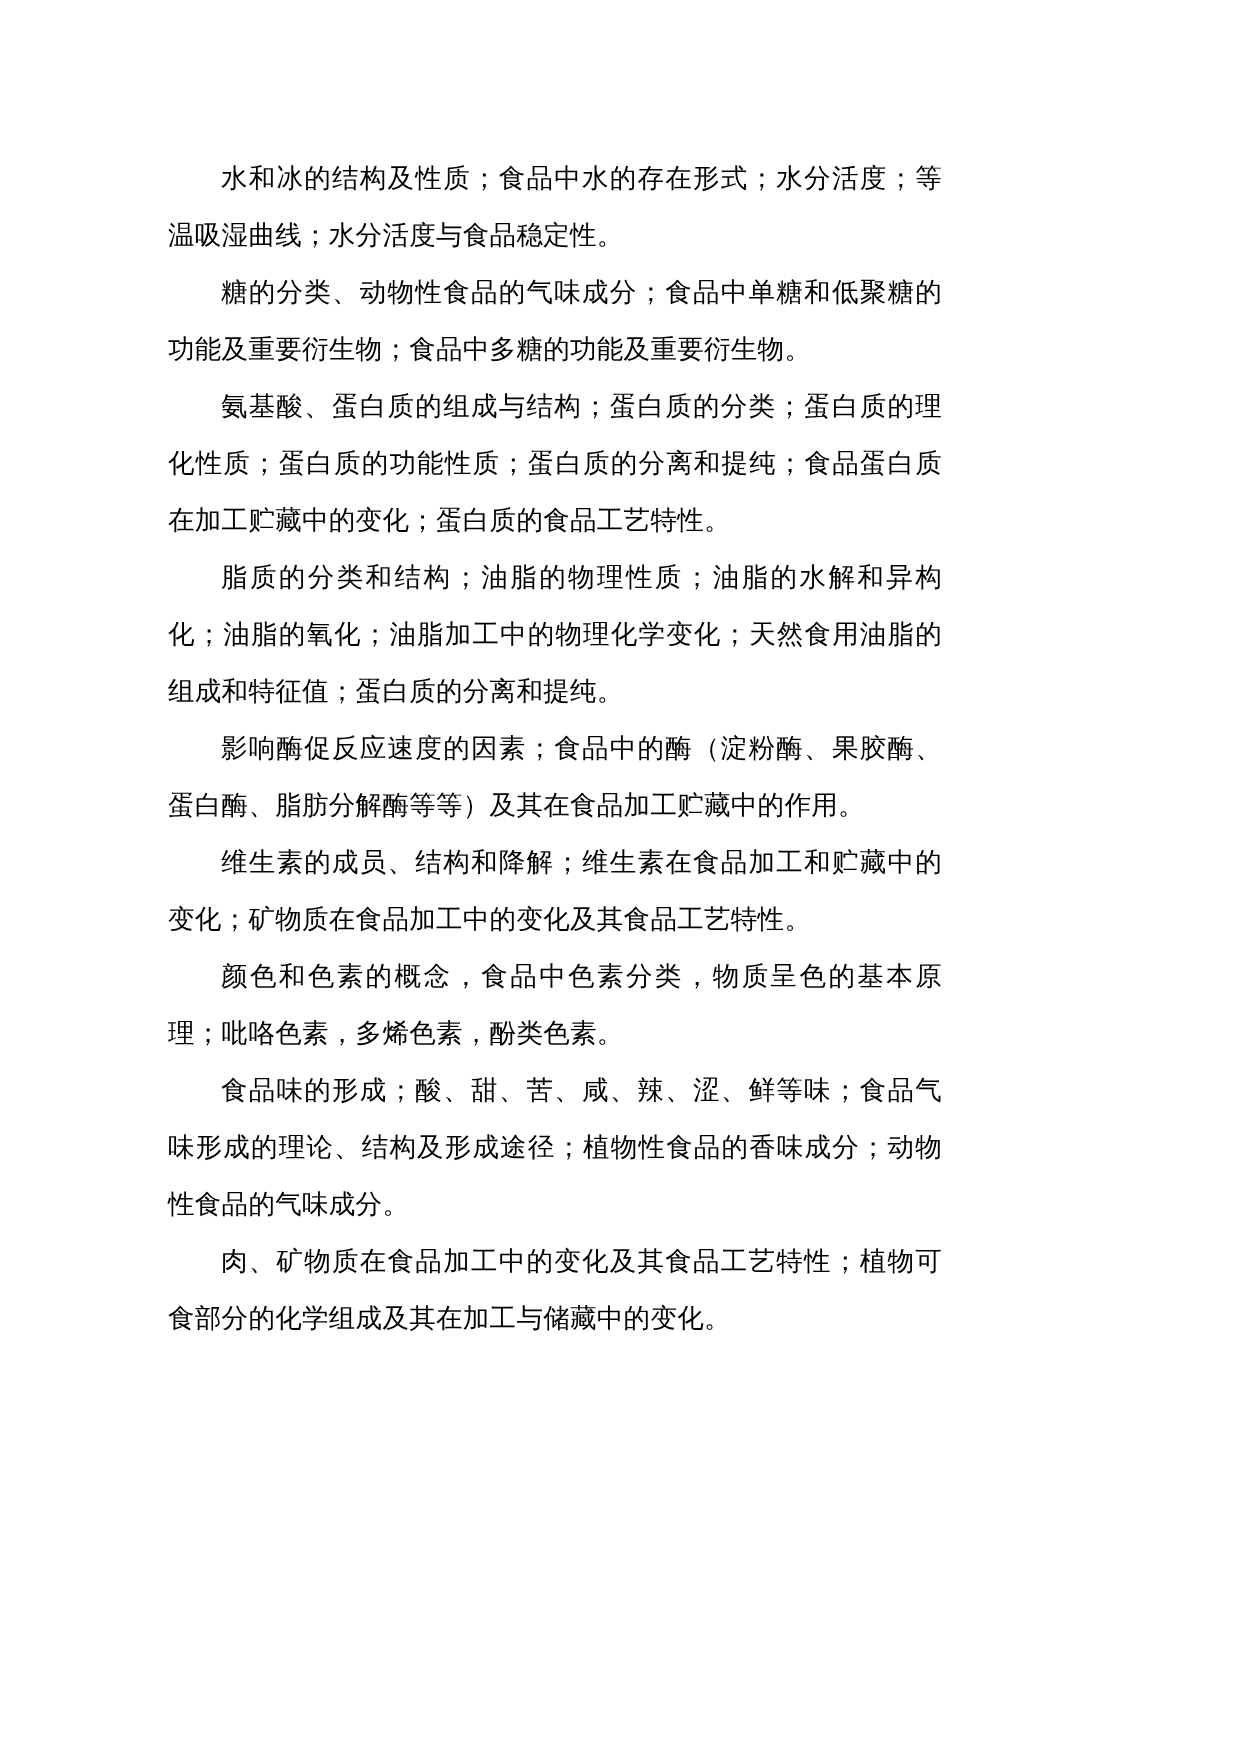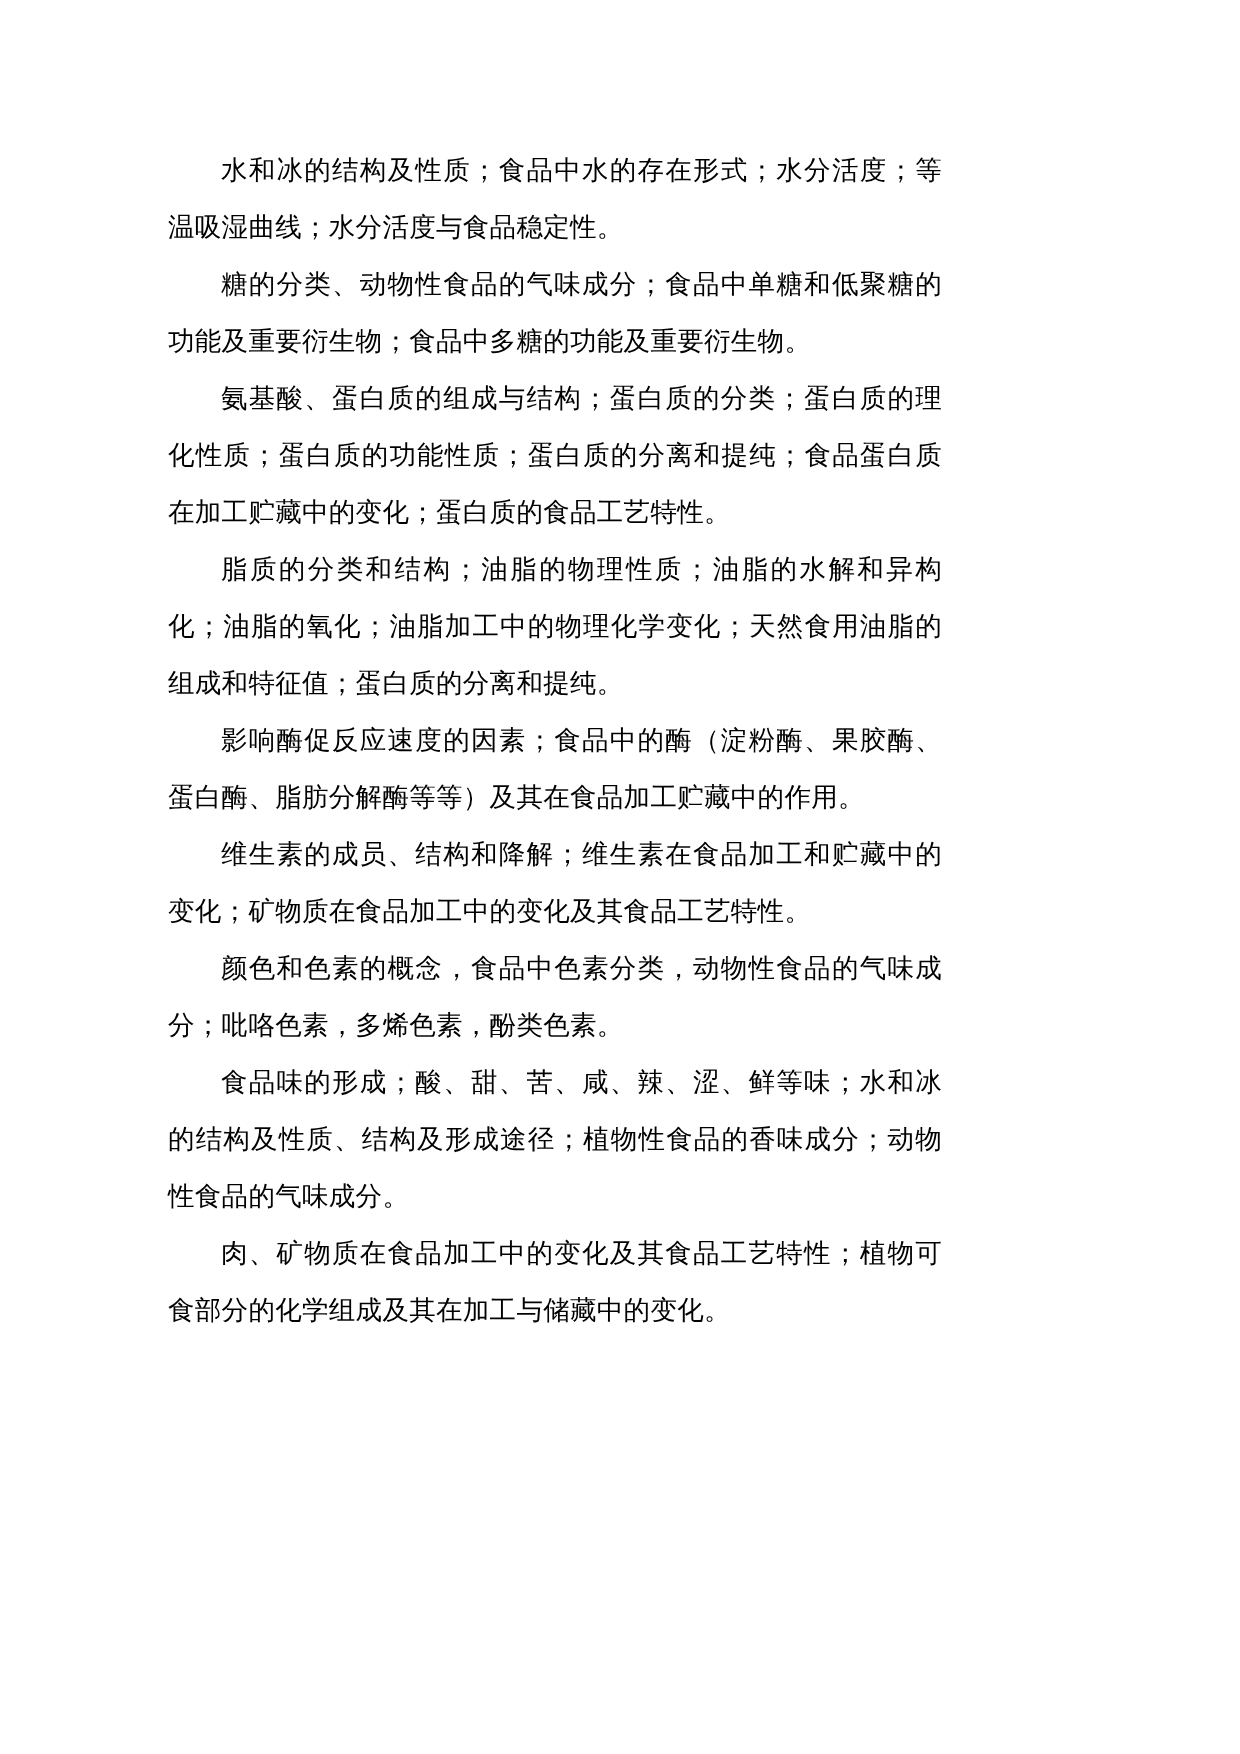--- a/index.html
+++ b/index.html
@@ -11,21 +11,21 @@
       width: 1240px;
       height: 1754px;
       position: relative;
       overflow: hidden;
       font-family: "DejaVu Serif", "Liberation Serif", serif;
       color: #000000;
     }
     .page {
       position: absolute;
       left: 168px;
-      top: 141px;
+      top: 149px;
       width: 774px;
     }
     .para {
       margin: 0;
       font-size: 26.5px;
       line-height: 57px;
       text-indent: 53px;
       text-align: justify;
       text-justify: inter-character;
       letter-spacing: 0.3px;
@@ -38,16 +38,16 @@
 </head>
 <body>
 
 <div class="page">
   <p class="para">水和冰的结构及性质；食品中水的存在形式；水分活度；等温吸湿曲线；水分活度与食品稳定性。</p>
   <p class="para">糖的分类、动物性食品的气味成分；食品中单糖和低聚糖的功能及重要衍生物；食品中多糖的功能及重要衍生物。</p>
   <p class="para">氨基酸、蛋白质的组成与结构；蛋白质的分类；蛋白质的理化性质；蛋白质的功能性质；蛋白质的分离和提纯；食品蛋白质在加工贮藏中的变化；蛋白质的食品工艺特性。</p>
   <p class="para">脂质的分类和结构；油脂的物理性质；油脂的水解和异构化；油脂的氧化；油脂加工中的物理化学变化；天然食用油脂的组成和特征值；蛋白质的分离和提纯。</p>
   <p class="para">影响酶促反应速度的因素；食品中的酶（淀粉酶、果胶酶、蛋白酶、脂肪分解酶等等）及其在食品加工贮藏中的作用。</p>
   <p class="para">维生素的成员、结构和降解；维生素在食品加工和贮藏中的变化；矿物质在食品加工中的变化及其食品工艺特性。</p>
-  <p class="para">颜色和色素的概念，食品中色素分类，动物性食品的气味成分；吡咯色素，多烯色素，酚类色素。</p>
-  <p class="para">食品味的形成；酸、甜、苦、咸、辣、涩、鲜等味；水和冰的结构及性质、结构及形成途径；植物性食品的香味成分；动物性食品的气味成分。</p>
+  <p class="para">颜色和色素的概念，食品中色素分类，物质呈色的基本原理；吡咯色素，多烯色素，酚类色素。</p>
+  <p class="para">食品味的形成；酸、甜、苦、咸、辣、涩、鲜等味；食品气味形成的理论、结构及形成途径；植物性食品的香味成分；动物性食品的气味成分。</p>
   <p class="para">肉、矿物质在食品加工中的变化及其食品工艺特性；植物可食部分的化学组成及其在加工与储藏中的变化。</p>
 </div>
 
 </body></html>

